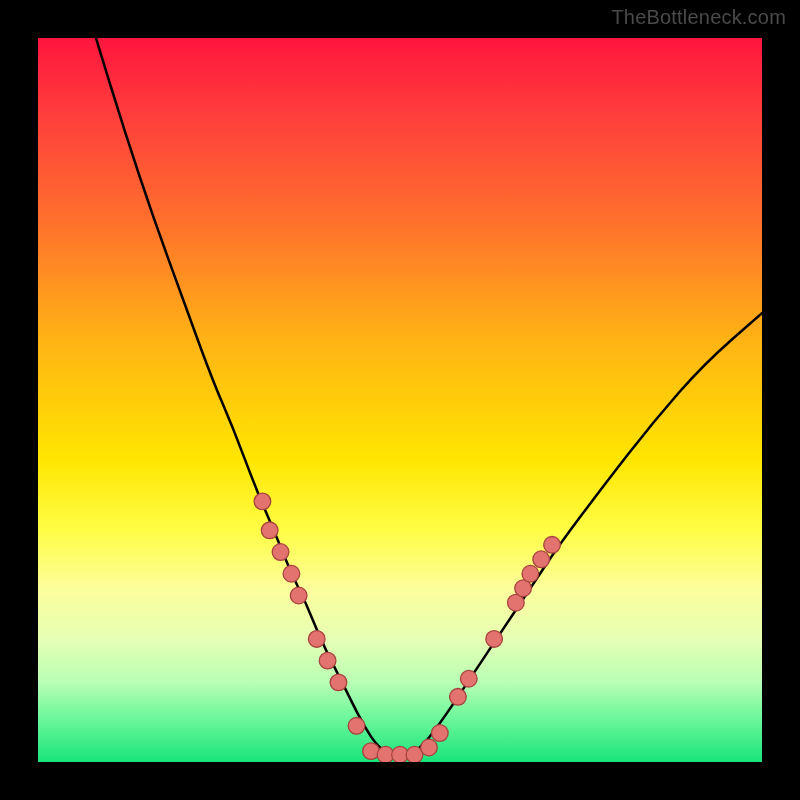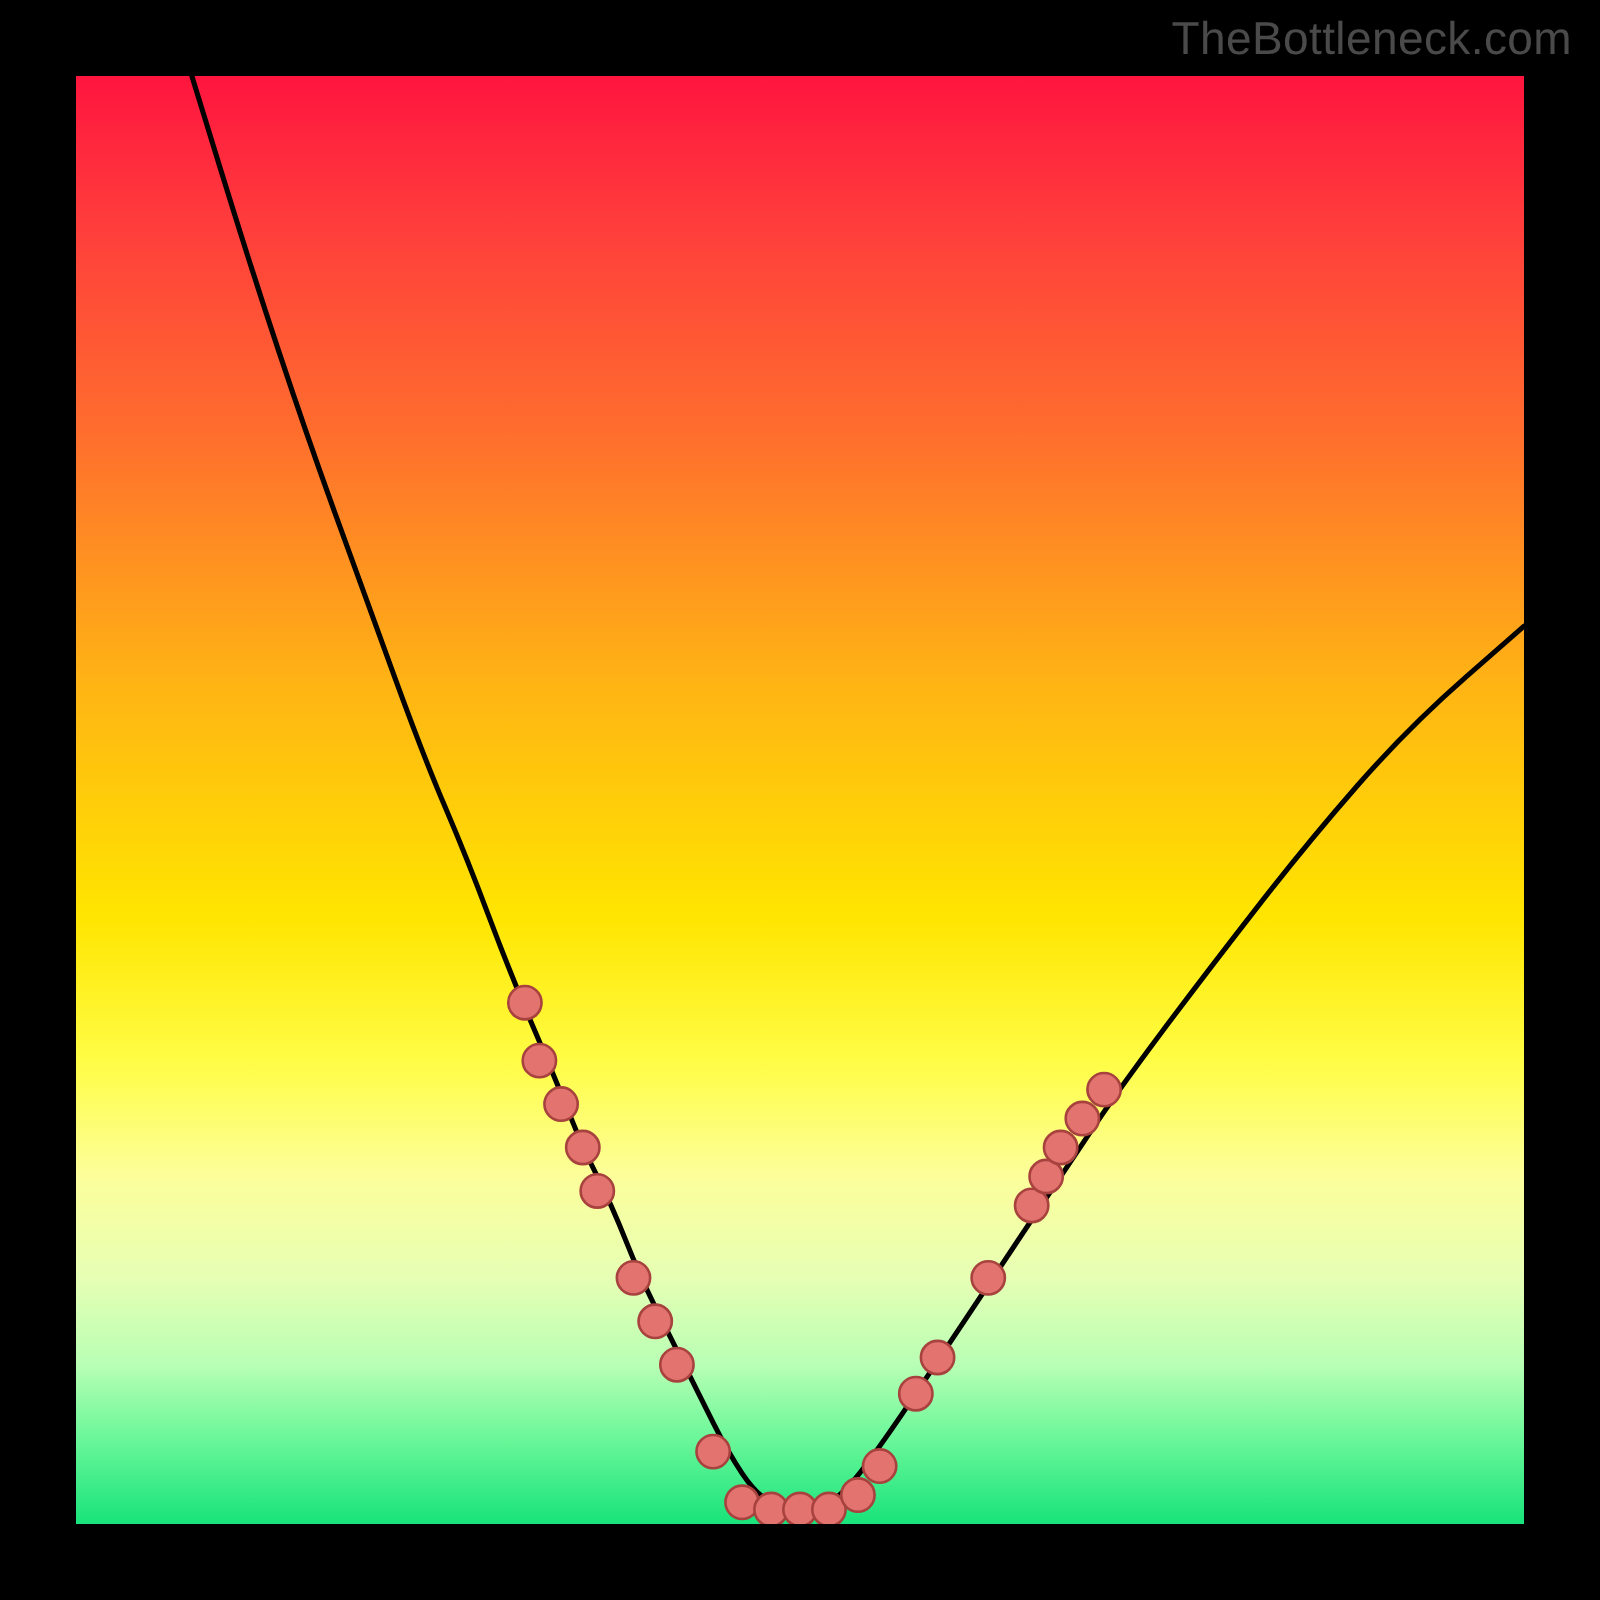--- a/index.html
+++ b/index.html
@@ -15,21 +15,21 @@
     position: relative;
     width: 800px;
     height: 800px;
     background: #000;
   }
   .watermark {
     position: absolute;
     top: 6px;
     right: 14px;
     color: #4a4a4a;
-    font-size: 23px;
+    font-size: 20px;
     font-weight: 500;
     font-family: Arial, sans-serif;
     z-index: 20;
     letter-spacing: 0.2px;
   }
   .plot {
     position: absolute;
     left: 38px;
     top: 38px;
     width: 724px;

